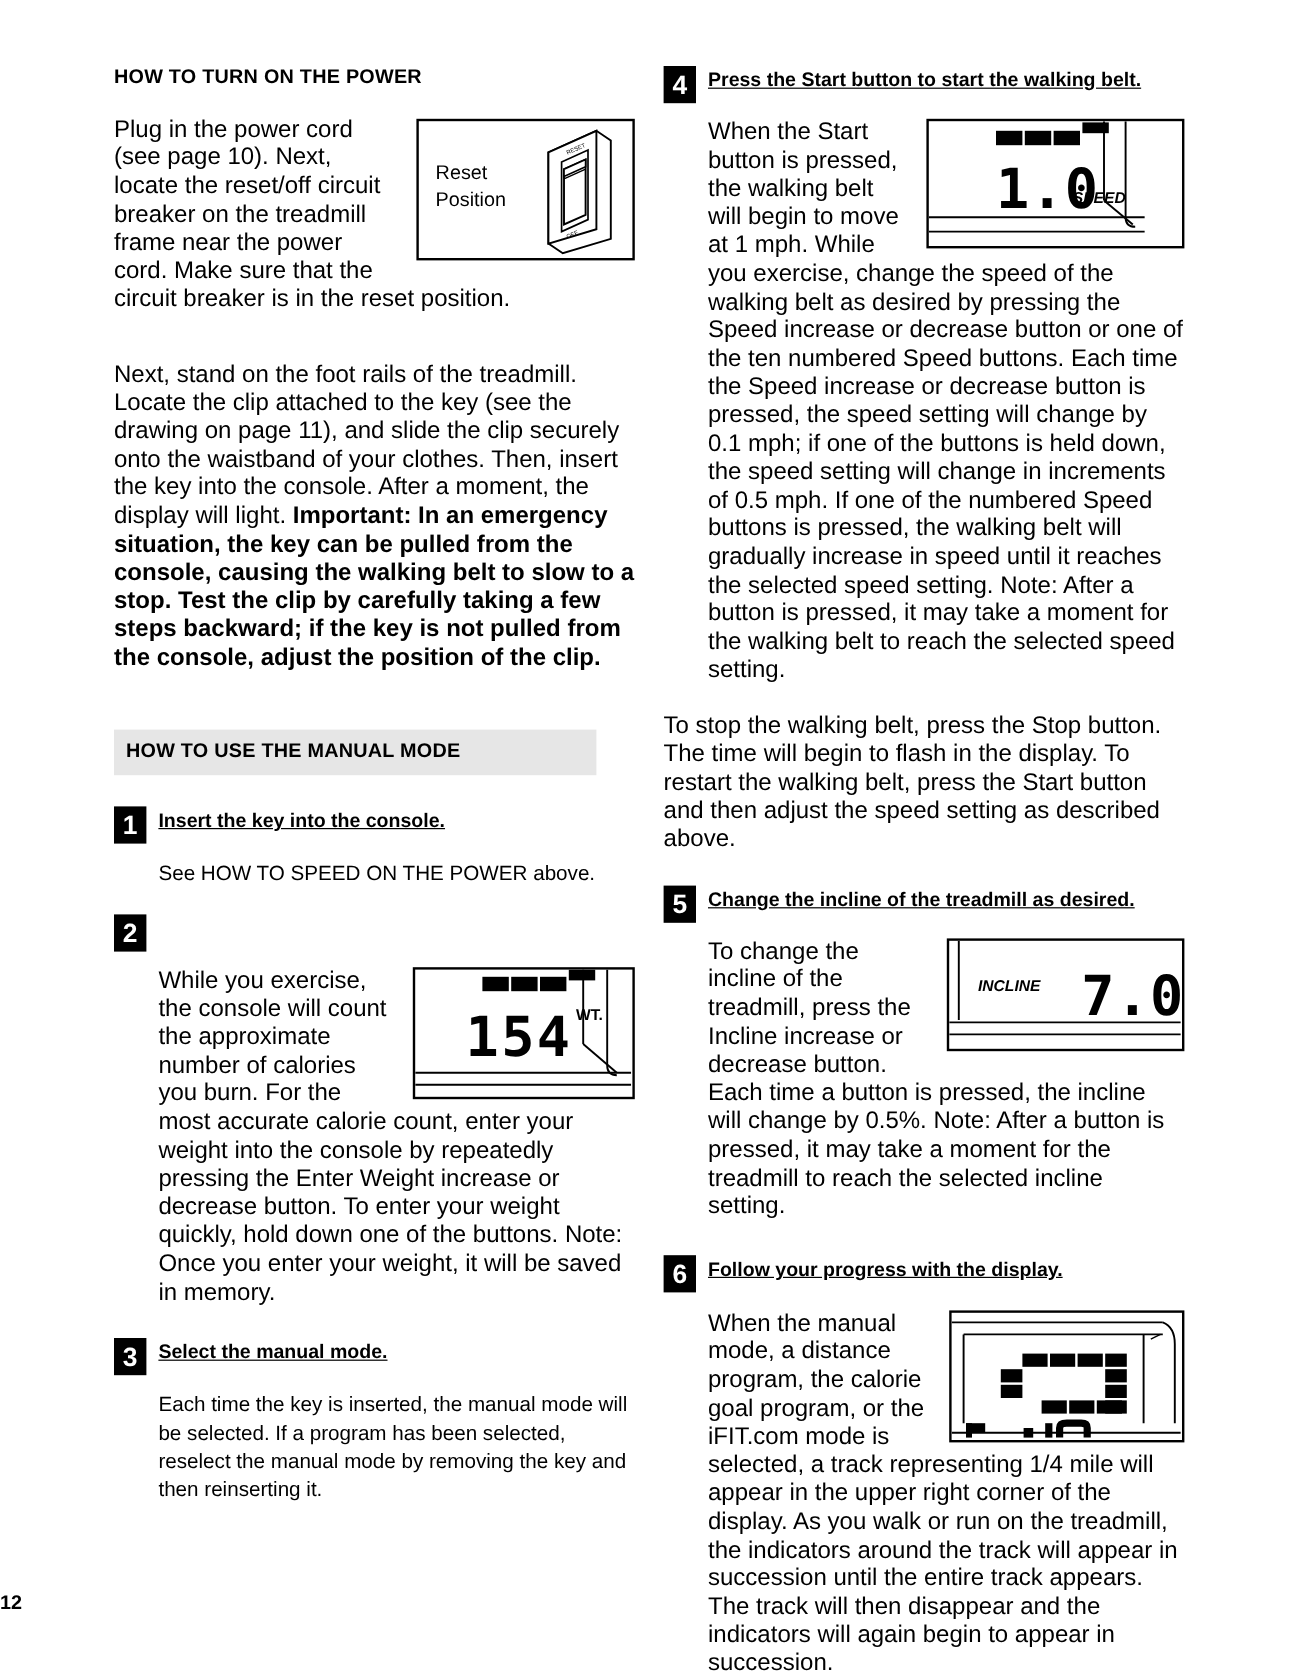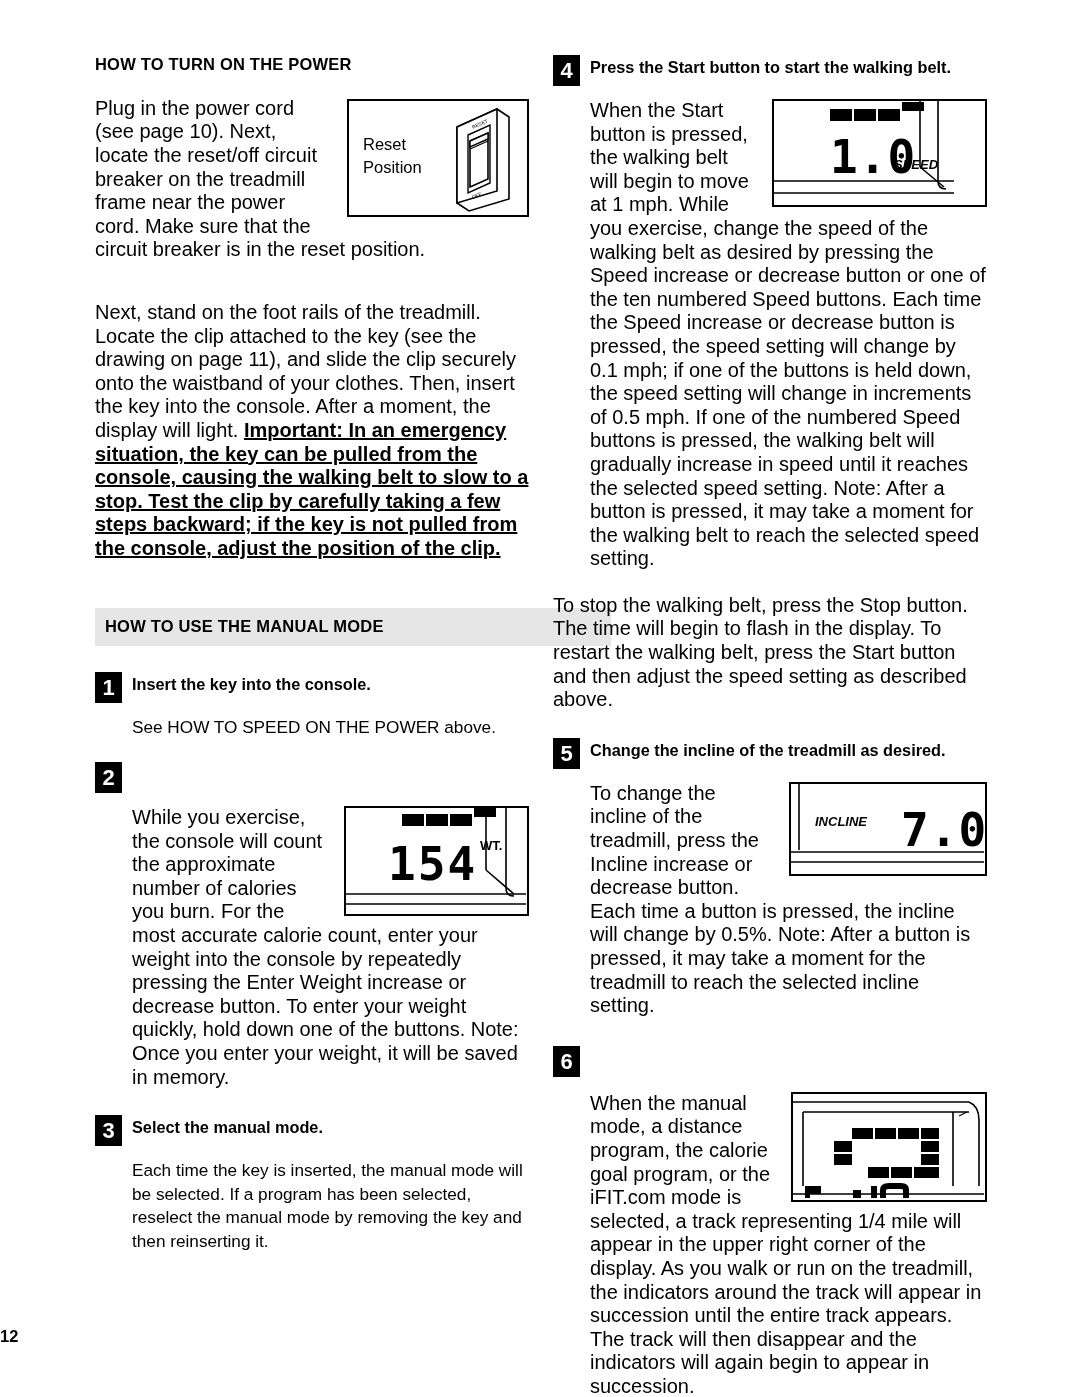--- a/index.html
+++ b/index.html
@@ -34,37 +34,37 @@
     font-weight: bold;
     letter-spacing: 0.2px;
     margin: 0 0 22px 0;
     line-height: 1.2;
   }
   .band {
     background: #e6e6e6;
     padding: 9px 10px 10px 10px;
     margin: 0 0 26px 0;
     box-sizing: border-box;
-    width: 516px;
+    width: 402px;
   }
   .band h2 {
     font-size: 16.5px;
     font-weight: bold;
     margin: 0;
     letter-spacing: 0.2px;
   }
 
   p.body {
     font-size: 20px;
     line-height: 23.6px;
     margin: 0 0 23px 0;
     text-align: left;
   }
   p.body.tight { margin-bottom: 0; }
-  p.body b, p.body strong { font-weight: bold; text-decoration: underline; }
+  p.body b, p.body strong { font-weight: bold; }
 
   
   .figure-float {
     float: right;
     margin: 0 0 6px 14px;
   }
   .clearfix::after { content: ""; display: block; clear: both; }
 
   
   .step {
@@ -84,20 +84,21 @@
     line-height: 31px;
     text-align: center;
     font-family: "Liberation Sans", sans-serif;
   }
   .step-title {
     margin-left: 37px;
     font-size: 16.3px;
     font-weight: bold;
     line-height: 21px;
     padding-top: 2px;
+    text-decoration: underline;
   }
   .step-body {
     font-size: 17.2px;
     line-height: 23.6px;
     margin: 14px 0 22px 37px;
   }
   .indent-body {
     margin-left: 37px;
   }
 
@@ -266,20 +267,21 @@
           <text x="110" y="62" font-family="'DejaVu Sans Mono', monospace" font-size="46" font-weight="bold" fill="#000" letter-spacing="1">7.0</text>
           <line x1="0" y1="68" x2="193" y2="68" stroke="#000" stroke-width="1.6"></line>
           <line x1="0" y1="78" x2="193" y2="78" stroke="#000" stroke-width="1.6"></line>
         </svg>
       </div>
       <p class="body tight">To change the incline of the treadmill, press the Incline increase or decrease button. Each time a button is pressed, the incline will change by 0.5%. Note: After a button is pressed, it may take a moment for the treadmill to reach the selected incline setting.</p>
     </div>
 
     <div class="step" style="margin-top:28px;">
       <div class="step-badge">6</div>
+      <div class="step-title">Follow your progress with the display.</div>
     </div>
 
     <div class="clearfix indent-body" style="margin-top:16px;">
 
       <div class="figure-float lcd" style="width:196px;height:110px;">
         <svg width="191" height="105" viewBox="0 0 191 105">
 
           <line x1="0" y1="8" x2="176" y2="8" stroke="#000" stroke-width="1.6"></line>
           <line x1="10" y1="18" x2="176" y2="18" stroke="#000" stroke-width="1.6"></line>
           <line x1="10" y1="18" x2="10" y2="92" stroke="#000" stroke-width="1.6"></line>

